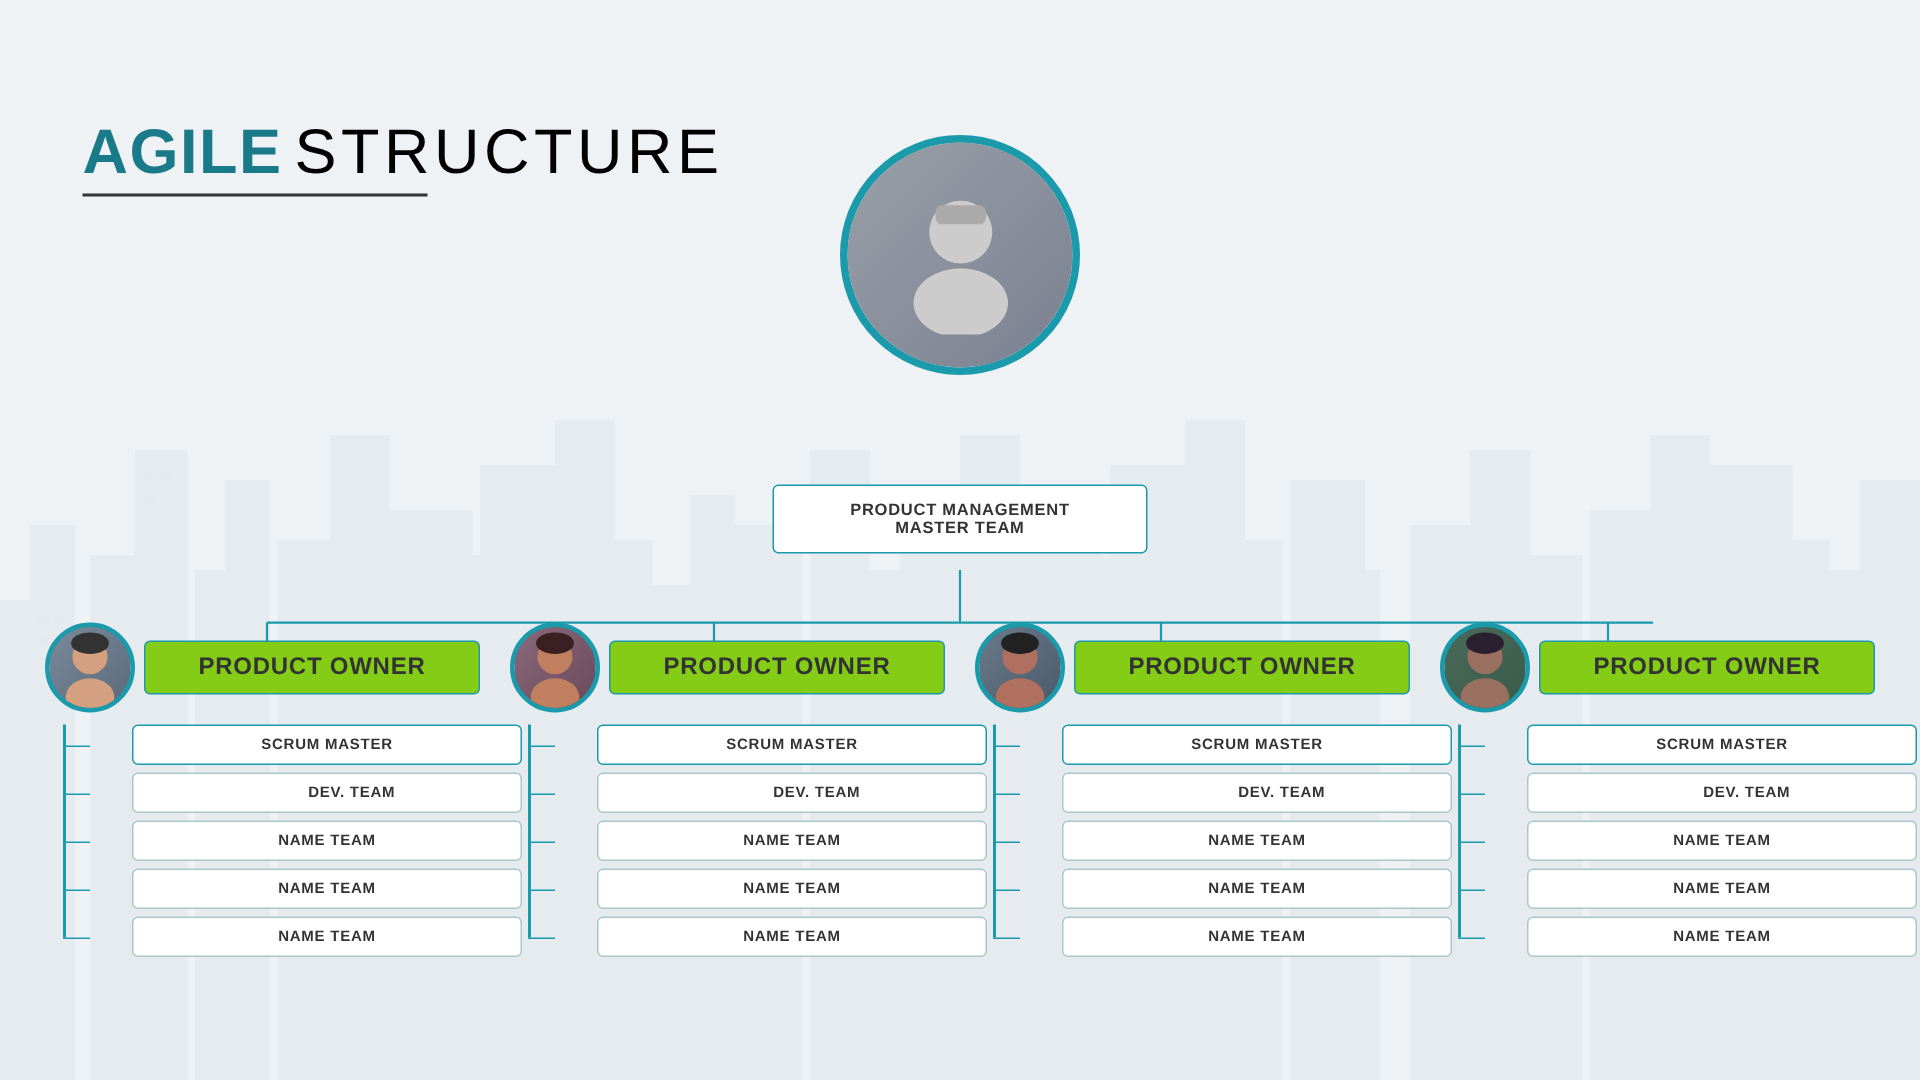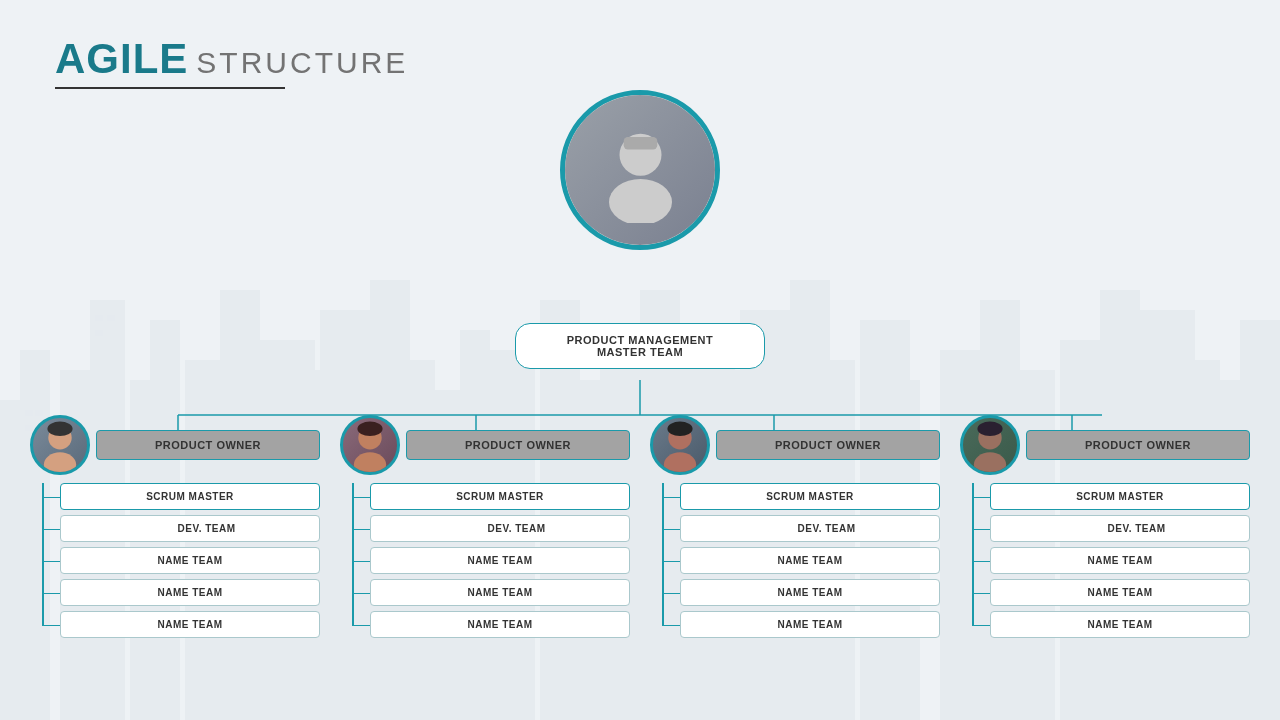--- a/index.html
+++ b/index.html
@@ -38,33 +38,34 @@
     .header {
       position: absolute;
       top: 35px;
       left: 55px;
     }
 
     .title-line {
       display: flex;
       align-items: baseline;
       gap: 8px;
+      margin-top: 42px;
     }
 
     .title-agile {
       font-size: 42px;
       font-weight: 900;
       color: #1a7a8a;
       letter-spacing: 1px;
     }
 
     .title-structure {
-      font-size: 30px;
+      font-size: 42px;
       font-weight: 300;
-      color: #737373;
+      color: #000000;
       letter-spacing: 3px;
     }
 
     .title-underline {
       width: 230px;
       height: 2px;
       background: #333;
       margin-top: 4px;
     }
 
@@ -107,21 +108,21 @@
 
     
     .top-label-box {
       position: absolute;
       top: 323px;
       left: 50%;
       transform: translateX(-50%);
       width: 250px;
       background: #fff;
       border: 1.5px solid #1a9aaa;
-      border-radius: 15px;
+      border-radius: 4px;
       padding: 10px 14px;
       text-align: center;
     }
 
     .top-label-box .role {
       font-size: 11px;
       font-weight: 700;
       color: #333;
       letter-spacing: 0.5px;
       display: block;
@@ -174,26 +175,26 @@
       display: flex;
       align-items: center;
       justify-content: center;
       font-size: 22px;
       color: #fff;
     }
 
     .owner-box {
       flex: 1;
       margin-left: 6px;
-      background: #a3a3a3;
+      background: #84cc16;
       border: 1.5px solid #1a9aaa;
       border-radius: 4px;
       padding: 8px 10px;
       text-align: center;
-      font-size: 11px;
+      font-size: 16px;
       font-weight: 700;
       color: #333;
       letter-spacing: 0.5px;
     }
 
     
     .sub-items {
       width: calc(100% - 30px);
       margin-left: 30px;
       position: relative;
@@ -228,20 +229,21 @@
       background: #fff;
       border: 1.5px solid #aac8cc;
       border-radius: 4px;
       padding: 7px 10px;
       text-align: center;
       font-size: 10px;
       font-weight: 600;
       color: #333;
       letter-spacing: 0.5px;
       width: 100%;
+      margin-left: 28px;
     }
 
     .sub-box.master {
       border-color: #1a9aaa;
     }
 
     .sub-box.dev {
       border-color: #aac8cc;
       font-weight: 700;
       padding-left: 43px;

